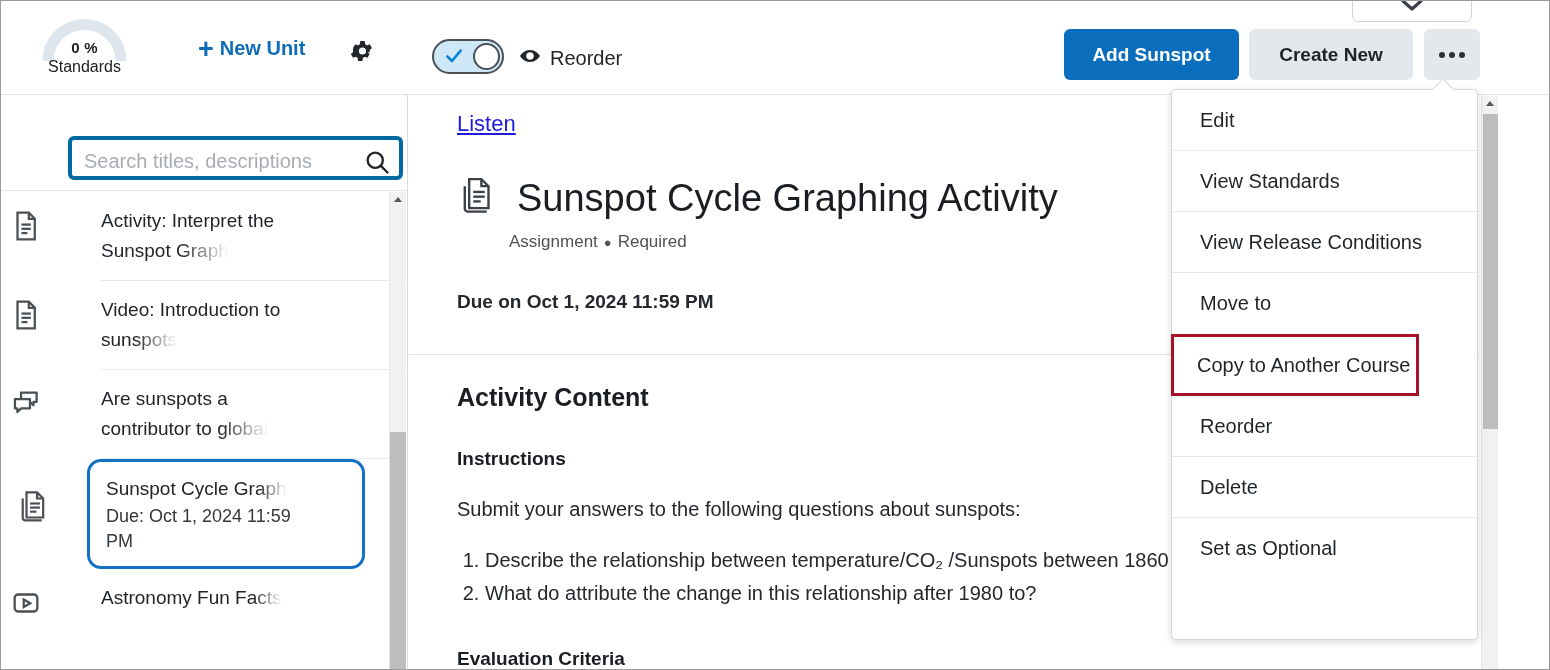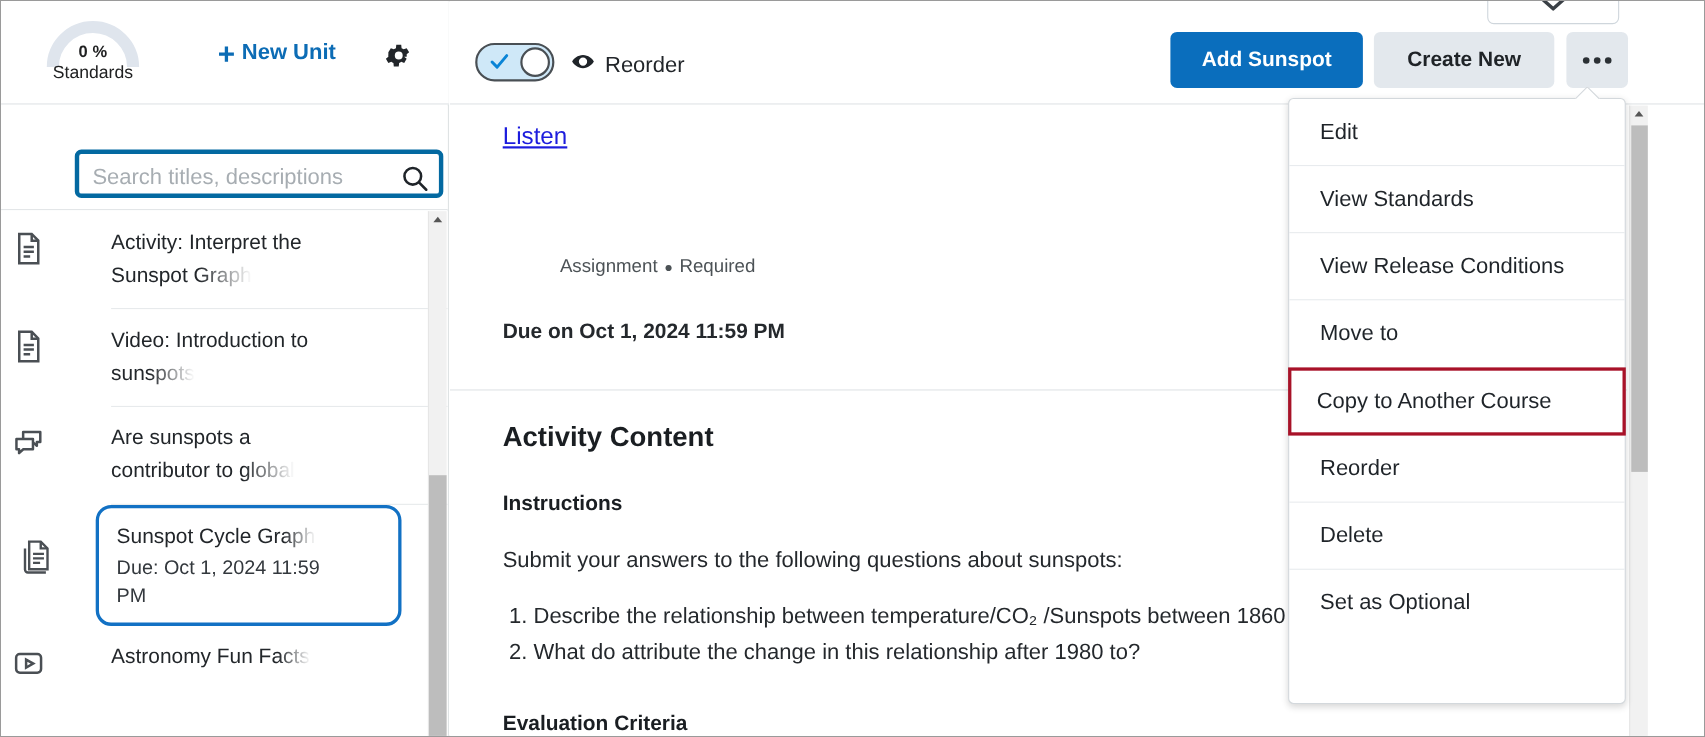--- a/index.html
+++ b/index.html
@@ -236,21 +236,21 @@
   }
   .menu-item {
     position: relative; height: 61px; display: flex; align-items: center;
     padding-left: 28px; font-size: 20px; color: #1f2429; cursor: pointer;
     border-bottom: 1px solid #e8ebee;
   }
   .menu-item:last-child { border-bottom: 0; }
   .menu-item.no-rule { border-bottom: 0; }
   .menu-item.highlighted {
     border: 3px solid #a81228; border-bottom: 3px solid #a81228;
-    margin: 0 -1px; width: 307px; height: 62px; padding-left: 23px;
+    margin: 0 -1px; width: 248px; height: 62px; padding-left: 23px;
     z-index: 3;
   }
 </style>
 </head>
 <body>
 
 <div id="root">
 
   <div id="left-panel">
 
@@ -406,20 +406,33 @@
         <span class="dot"></span>
         <span class="dot"></span>
         <span class="dot"></span>
       </button>
     </div>
 
     <div id="content-scroll">
 
       <a id="listen-link" href="#">Listen</a>
 
+      <div id="title-row">
+        <span>
+          <svg width="44" height="44" viewBox="0 0 26 26" fill="none" stroke="#3c4146" stroke-width="1.4">
+            <path d="M4.6 7.2v13.2a1.8 1.8 0 0 0 1.8 1.8h11.2"></path>
+            <path d="M7.2 3h7.2l4.2 4.2v13H7.2z"></path>
+              <path d="M14.4 3v4.2h4.2"></path>
+            <line x1="9.6" y1="10.6" x2="16.4" y2="10.6"></line>
+              <line x1="9.6" y1="13.4" x2="16.4" y2="13.4"></line>
+              <line x1="9.6" y1="16.2" x2="14" y2="16.2"></line>
+          </svg>
+        </span>
+        <span id="page-title">Sunspot Cycle Graphing Activity</span>
+      </div>
 
       <div id="meta-row">
         <span>Assignment</span>
         <span class="sep">●</span>
         <span>Required</span>
       </div>
 
       <div id="due-row">Due on Oct 1, 2024 11:59 PM</div>
 
       <div id="content-divider"></div>

